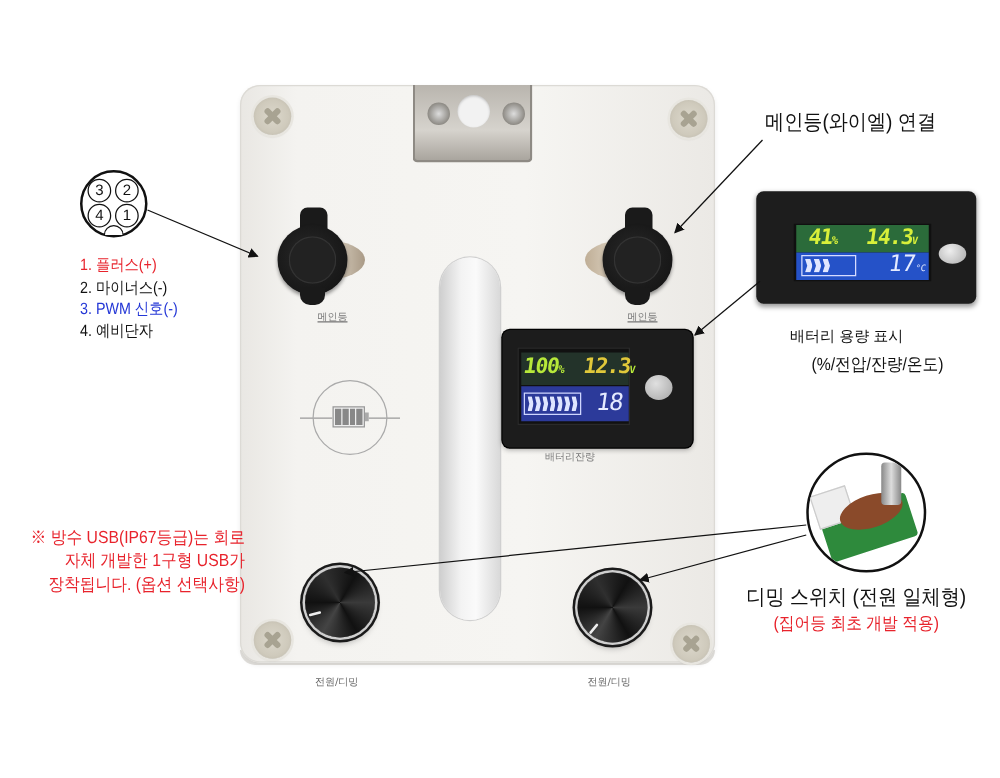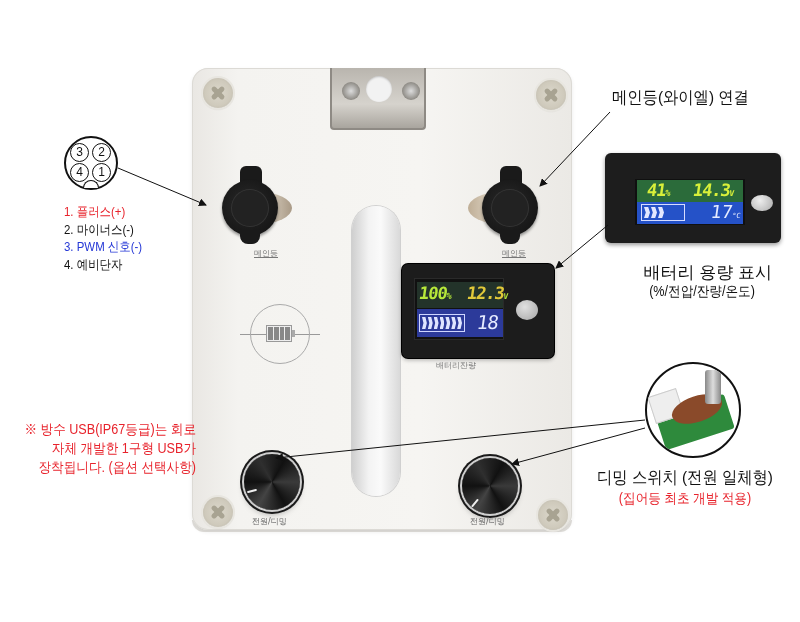--- a/index.html
+++ b/index.html
@@ -45,21 +45,21 @@
   .lcd .volt { position:absolute; left:52px; top:4px; font-family:"DejaVu Sans Mono",monospace; font-size:17px; font-weight:bold; color:#e0c83a; letter-spacing:-1px; transform:skewX(-8deg); }
   .lcd .volt-unit { font-size:8px; color:#b7e83a; }
   .lcd .bars { position:absolute; left:4px; top:35px; width:46px; height:18px; border:1px solid #cfd6ff; display:flex; gap:1px; padding:2px; }
   .lcd .bars span { flex:1; background:#dfe5ff; clip-path: polygon(0 0,70% 0,100% 50%,70% 100%,0 100%,30% 50%); }
   .lcd .temp { position:absolute; left:62px; top:32px; font-family:"DejaVu Sans Mono",monospace; font-size:19px; color:#e5ebff; letter-spacing:-1px; transform:skewX(-8deg); }
   .meter .btn { position:absolute; left:114px; top:36px; width:22px; height:20px; border-radius:50%; background:radial-gradient(circle at 40% 35%,#e0e0e0,#a5a5a5); }
   .meter-label { left: 436px; top: 360px; font-size: 8px; color: #7a7a7a; }
 
   .knob { width: 56px; height: 56px; border-radius: 50%; background: conic-gradient(from 30deg,#111,#3a3a3a,#111,#444,#111,#2f2f2f,#111); box-shadow: 0 0 0 2px #cfcfcf, 0 0 0 4px #1a1a1a, 0 4px 6px rgba(0,0,0,0.35); }
   .knob .pointer { position:absolute; width:10px; height:2px; background:#eee; border-radius:1px; }
-  .knob-label { font-size: 8px; color: #666; }
+  .knob-label { font-size: 8px; color: #666; margin-top: 24px; }
 
   
   .pin-diagram { left: 64px; top: 136px; width: 54px; height: 54px; border: 2px solid #111; border-radius: 50%; background: #fff; }
   .pin { position:absolute; width:19px; height:19px; border:1.5px solid #111; border-radius:50%; font-size:12px; line-height:16px; text-align:center; color:#111; font-family:"Liberation Sans",sans-serif; background:#fff; }
   .pin-key { position:absolute; left:17px; top:42px; width:16px; height:8px; border:1.5px solid #111; border-bottom:none; border-radius:8px 8px 0 0; background:#fff; }
 
   .pin-list { left: 64px; top: 203px; font-family: "Liberation Sans", sans-serif; font-size: 13px; line-height: 17.5px; transform: scaleX(0.88); transform-origin: left top; }
   .c-red { color: #e8232c; }
   .c-blk { color: #111; }
   .c-blu { color: #2437d6; }
@@ -70,21 +70,21 @@
   .display-photo { left: 605px; top: 153px; width: 176px; height: 90px; background: #1d1d1d; border-radius: 6px; box-shadow: 0 2px 4px rgba(0,0,0,0.4); }
   .display-photo .lcd2 { position:absolute; left:30px; top:26px; width:110px; height:46px; background:#101010; }
   .display-photo .top2 { position:absolute; left:2px; top:1px; width:106px; height:22px; background:#2b6b3a; }
   .display-photo .bot2 { position:absolute; left:2px; top:23px; width:106px; height:22px; background:#2552c8; }
   .display-photo .p2 { position:absolute; left:10px; top:0px; font-family:"DejaVu Sans Mono",monospace; font-size:17px; font-weight:bold; color:#d8f03a; letter-spacing:-1px; transform: skewX(-8deg); }
   .display-photo .v2 { position:absolute; left:56px; top:0px; font-family:"DejaVu Sans Mono",monospace; font-size:17px; font-weight:bold; color:#d8f03a; letter-spacing:-1px; transform: skewX(-8deg); }
   .display-photo .bars2 { position:absolute; left:4px; top:2px; width:44px; height:17px; border:1px solid #d6dcff; display:flex; gap:1px; padding:2px; }
   .display-photo .bars2 span { width:6px; background:#e2e7ff; clip-path: polygon(0 0,70% 0,100% 50%,70% 100%,0 100%,30% 50%); }
   .display-photo .t2 { position:absolute; left:74px; top:-1px; font-family:"DejaVu Sans Mono",monospace; font-size:18px; color:#e5ebff; transform: skewX(-8deg); }
   .display-photo .btn2 { position:absolute; left:146px; top:42px; width:22px; height:16px; border-radius:50%; background:radial-gradient(circle at 40% 35%,#eee,#aaa); }
-  .lbl-display { left: 632px; top: 261px; width: 140px; text-align:right; font-family:"Liberation Sans",sans-serif; font-size: 17px; color:#111; }
+  .lbl-display { left: 632px; top: 261px; width: 140px; text-align:left; font-family:"Liberation Sans",sans-serif; font-size: 12px; color:#111; }
   .lbl-display-sub { left: 632px; top: 283px; width: 140px; text-align:center; font-family:"Liberation Sans",sans-serif; font-size: 14px; color:#111; transform: scaleX(0.9); }
 
   .dim-photo { left: 645px; top: 362px; width: 96px; height: 96px; border: 2px solid #111; border-radius: 50%; background: #fff; overflow: hidden; }
   .dim-photo .pcb { position:absolute; left:12px; top:40px; width:72px; height:36px; background:#2e8a3c; transform: rotate(-18deg); border-radius:3px; }
   .dim-photo .brown { position:absolute; left:24px; top:32px; width:52px; height:26px; background:#8a4a2a; border-radius:50%; transform: rotate(-18deg); }
   .dim-photo .shaft { position:absolute; left:58px; top:6px; width:16px; height:34px; background:linear-gradient(90deg,#888,#ddd,#888); border-radius:3px; }
   .dim-photo .conn { position:absolute; left:4px; top:28px; width:30px; height:28px; background:#eee; border:1px solid #ccc; transform: rotate(-18deg); }
   .lbl-dim { left: 580px; top: 466px; width: 210px; text-align:center; font-family:"Liberation Sans",sans-serif; font-size: 17px; color:#111; transform: scaleX(0.9); }
   .lbl-dim-sub { left: 580px; top: 490px; width: 210px; text-align:center; font-family:"Liberation Sans",sans-serif; font-size: 14px; color:#e8232c; transform: scaleX(0.9); }
 

